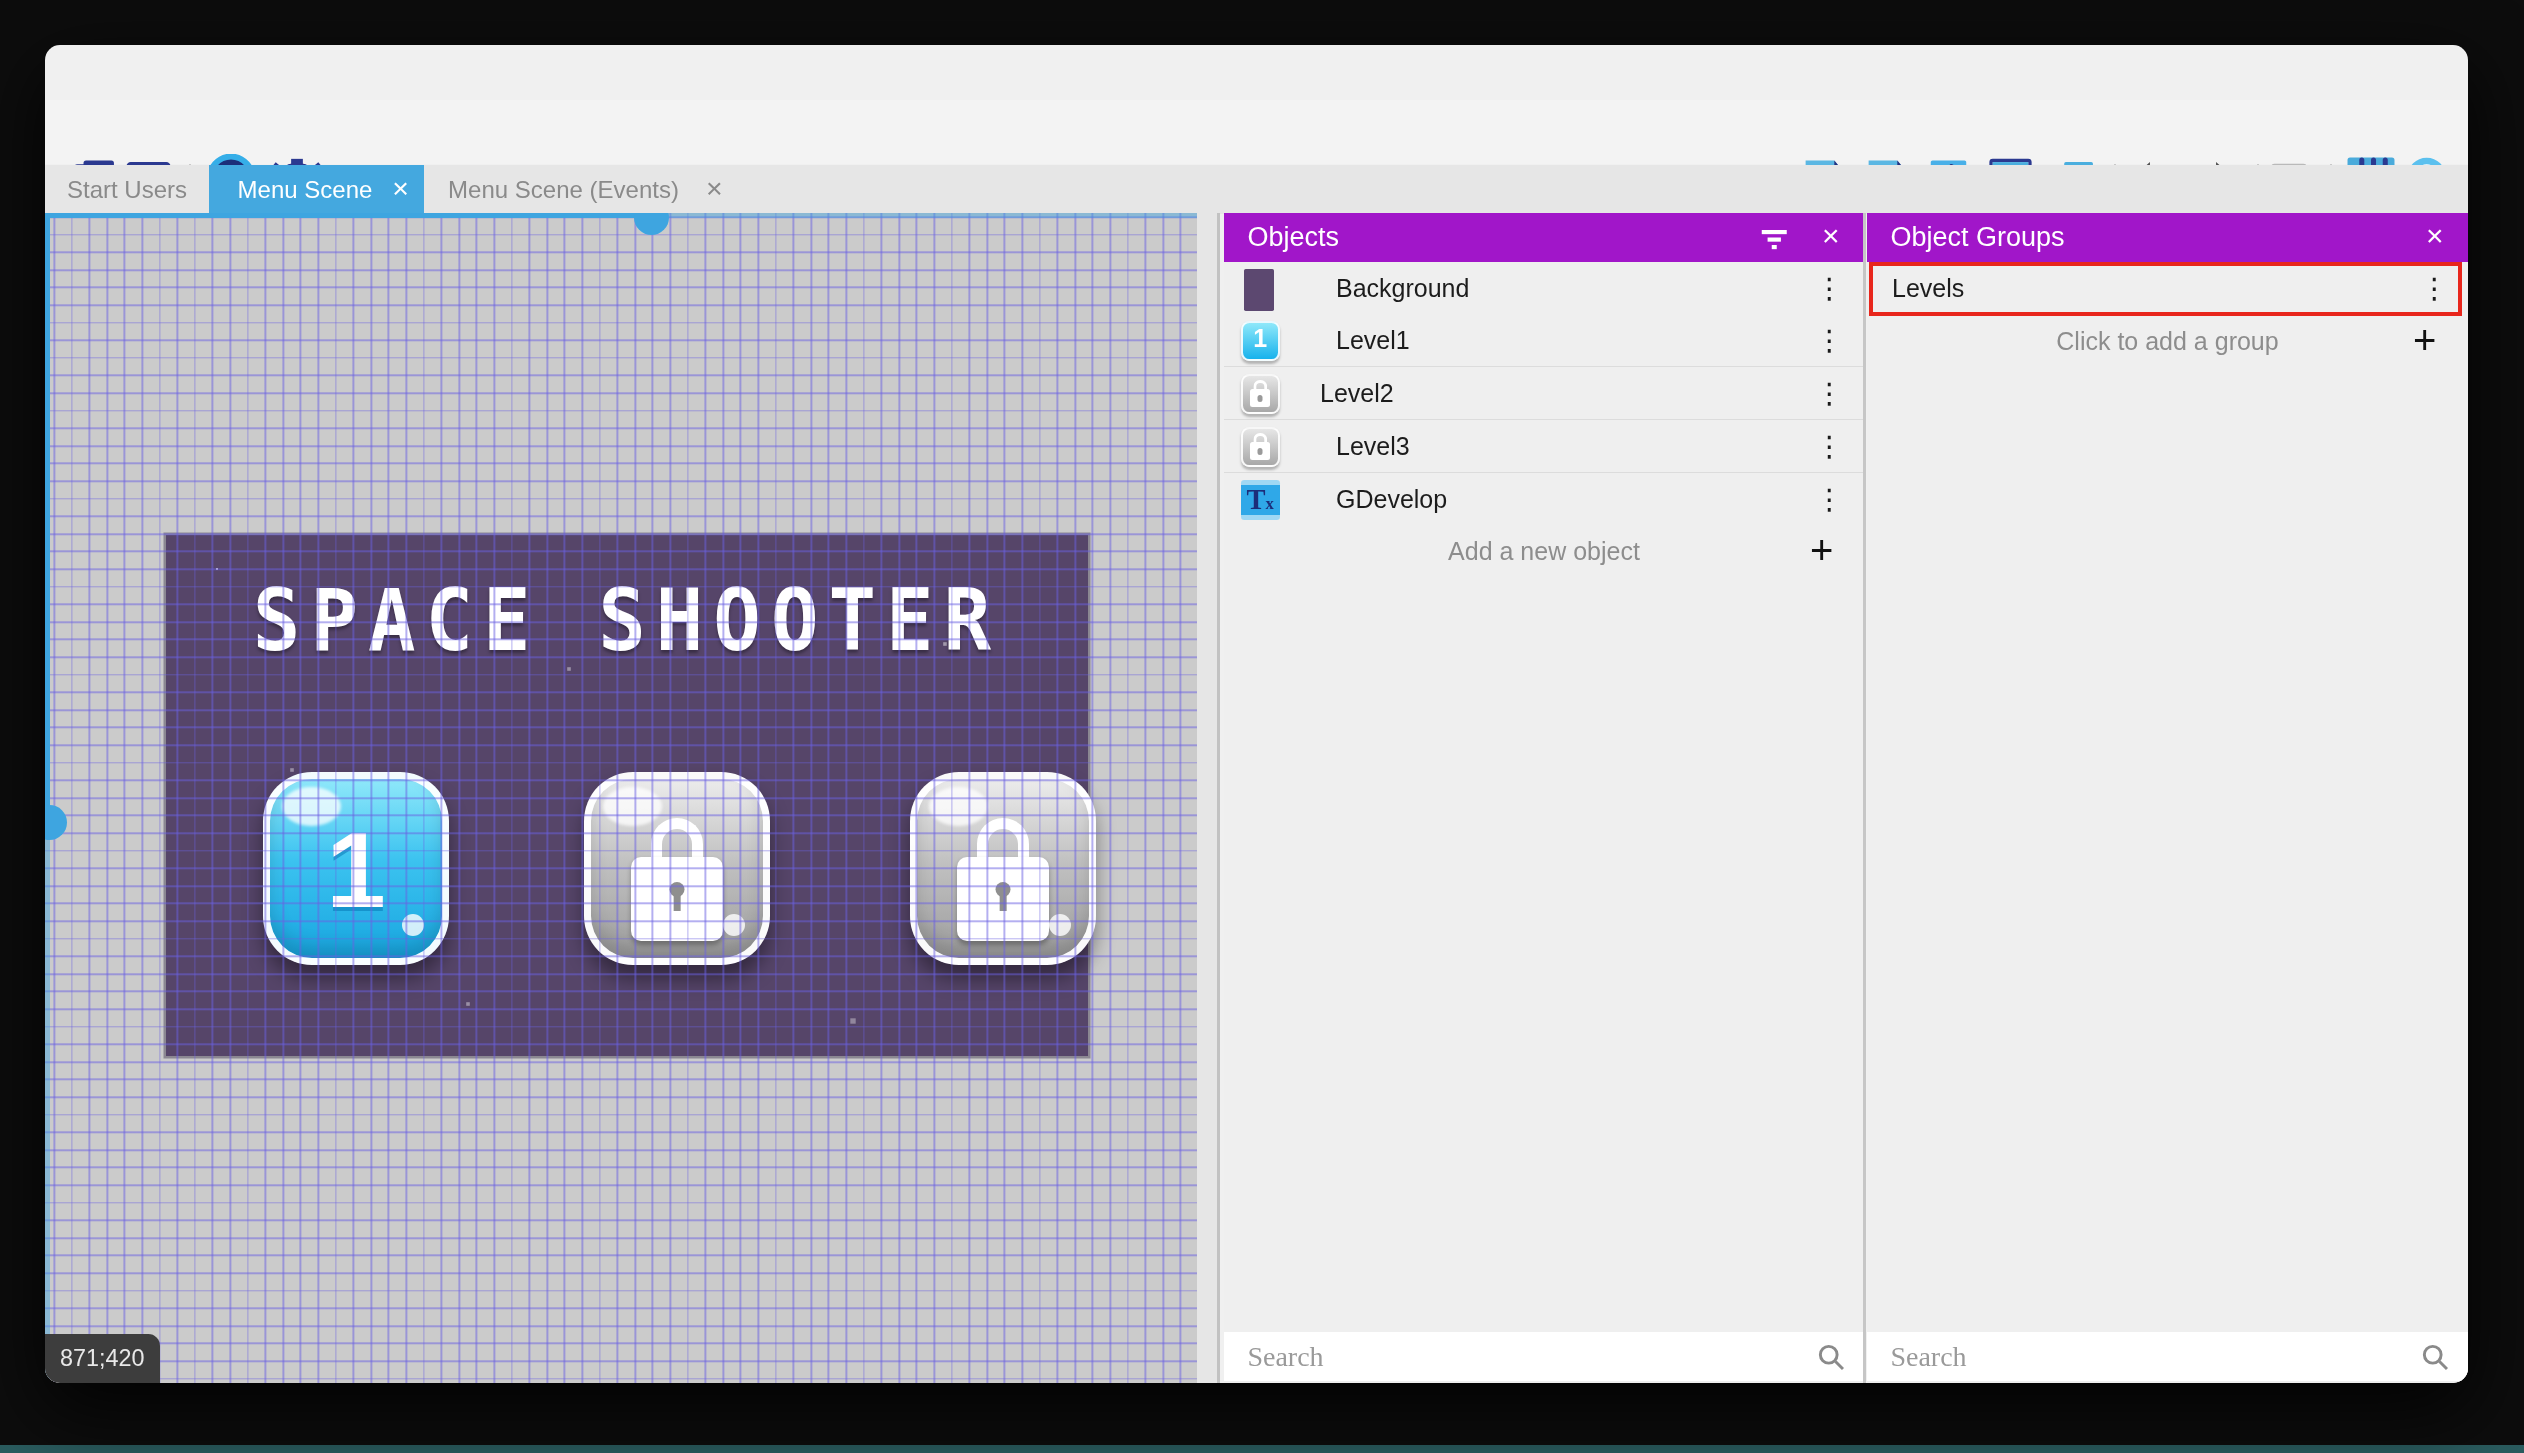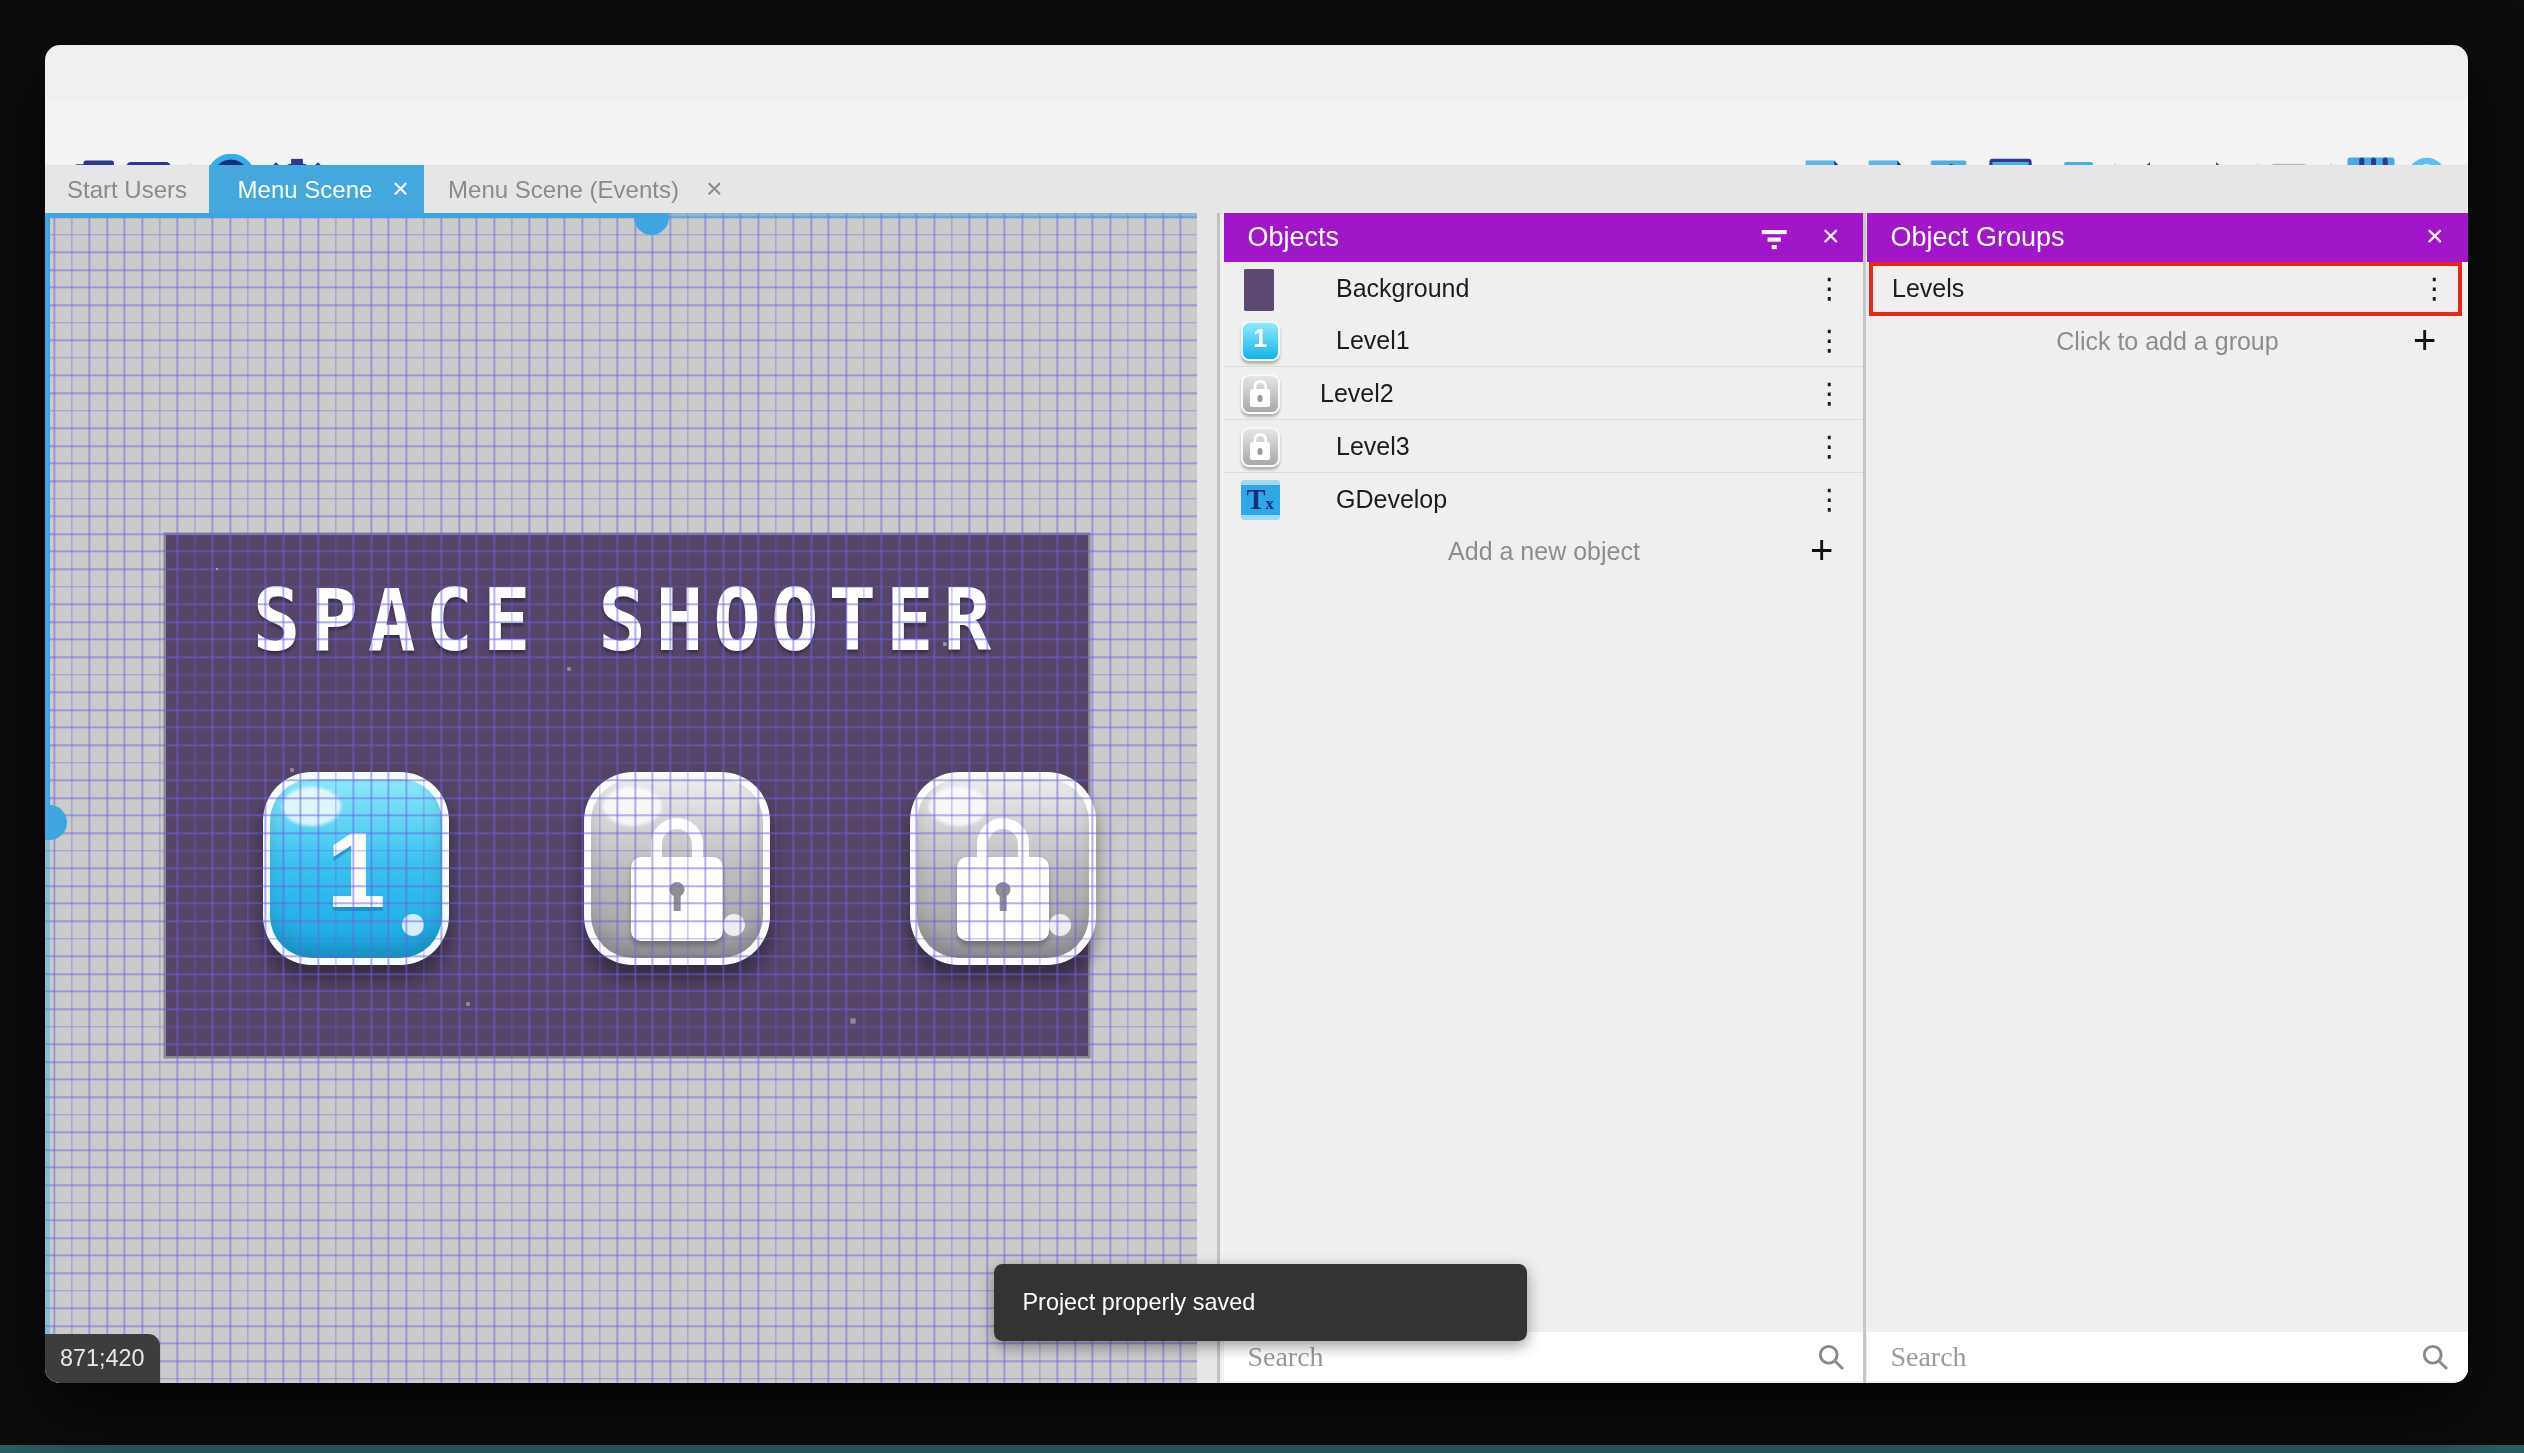--- a/index.html
+++ b/index.html
@@ -411,17 +411,16 @@
         <input type="text" placeholder="Search" style="">
         <span class="search-mag">
           <svg viewBox="0 0 34 34">
               <circle cx="14" cy="14" r="10" fill="none" stroke="#8a8a8a" stroke-width="3.5"></circle>
               <line x1="22" y1="22" x2="31" y2="31" stroke="#8a8a8a" stroke-width="3.5"></line>
             </svg>
         </span>
       </div>
     </div>
 
-    <div class="snackbar">Project properly saved</div>
 
   </div>
 </div>
 
 
 </body></html>

